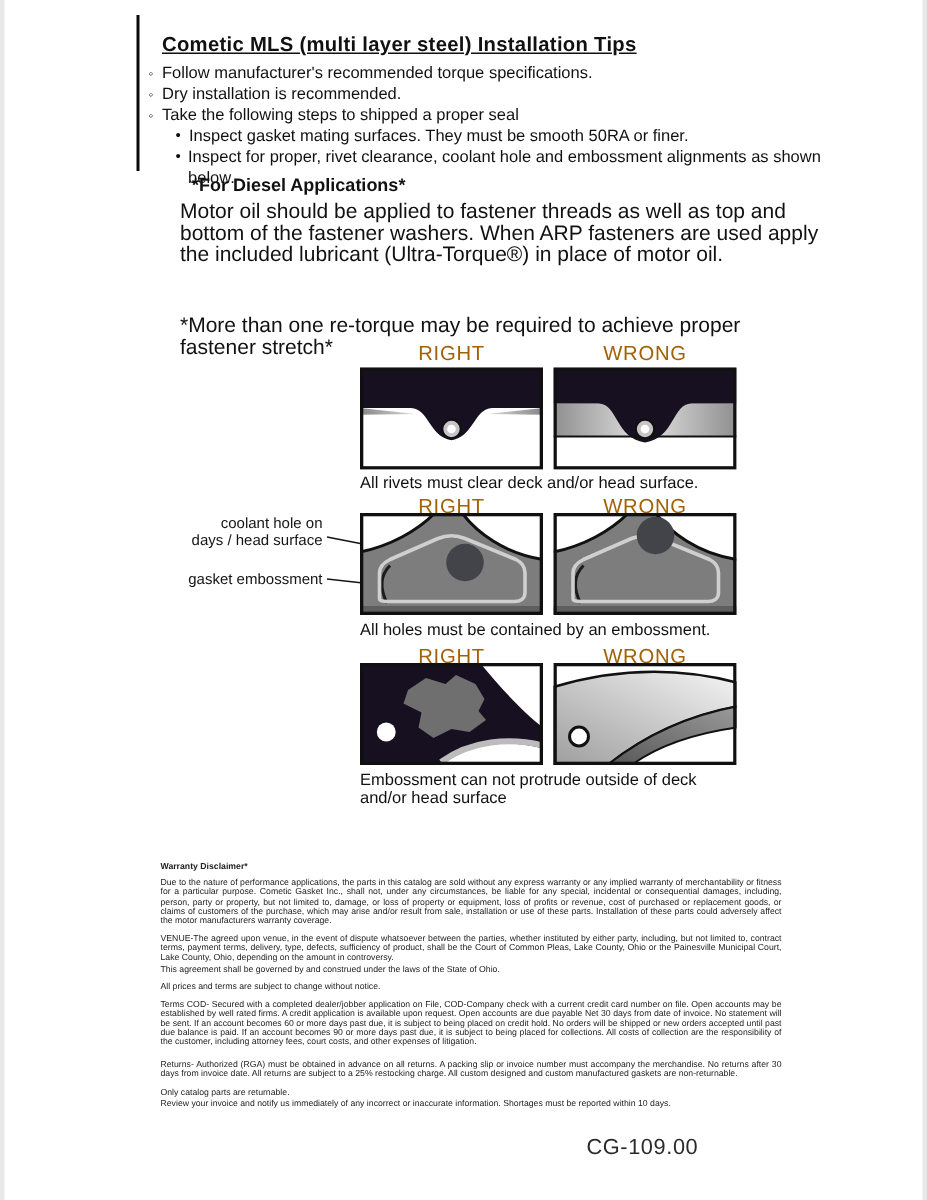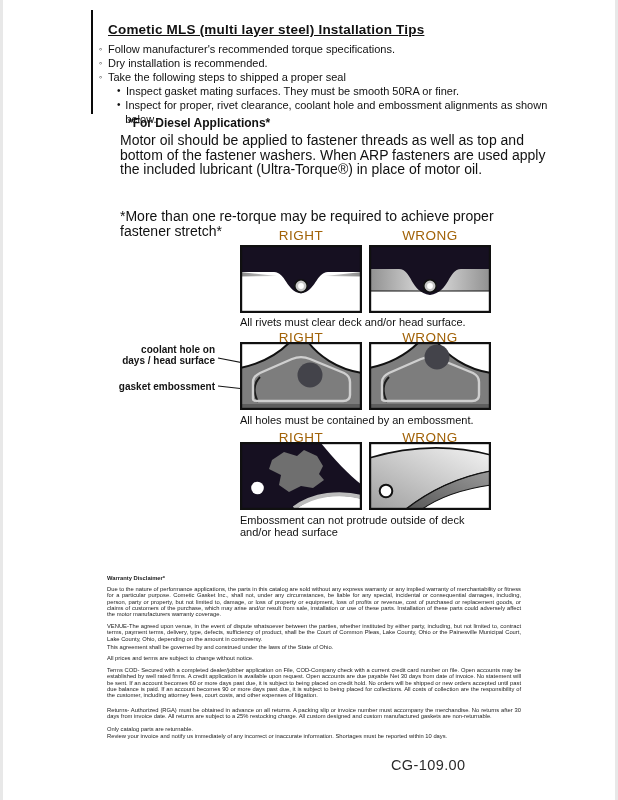--- a/index.html
+++ b/index.html
@@ -17,21 +17,21 @@
   .sb-row{display:flex;padding-left:18px;}
   .sb-mark{width:9px;font-size:10px;line-height:14px;}
   .diesel-h{left:105px;top:116px;width:420px;font-size:12px;font-weight:bold;margin-left:20px;}
   .para{left:105px;top:0;width:426px;font-size:14px;line-height:14.5px;margin-left:12px;}
   .p1{top:133px;}
   .p2{top:164px;}
   .p3{top:209px;}
   .dg-label{width:122px;text-align:center;font-size:13.5px;letter-spacing:.5px;color:#a16207;}
   .dg-caption{left:237px;width:300px;font-size:11px;color:#111;}
   .dbox{width:122px;height:68px;display:block;}
-  .callout{width:104px;text-align:right;font-size:10px;line-height:11px;color:#141414;font-weight:bold;}
+  .callout{width:104px;text-align:right;font-size:10px;line-height:11px;color:#141414;}
   .warr{left:104px;width:414px;font-size:5.8px;line-height:6.3px;color:#222;text-align:justify;}
   .warr-h{font-weight:bold;text-align:left;}
   .doccode{left:388px;top:757px;font-size:14.5px;letter-spacing:.4px;color:#2a2a2a;}
 </style>
 </head>
 <body>
 
 <div class="page">
 
   <div class="abs vline"></div>

